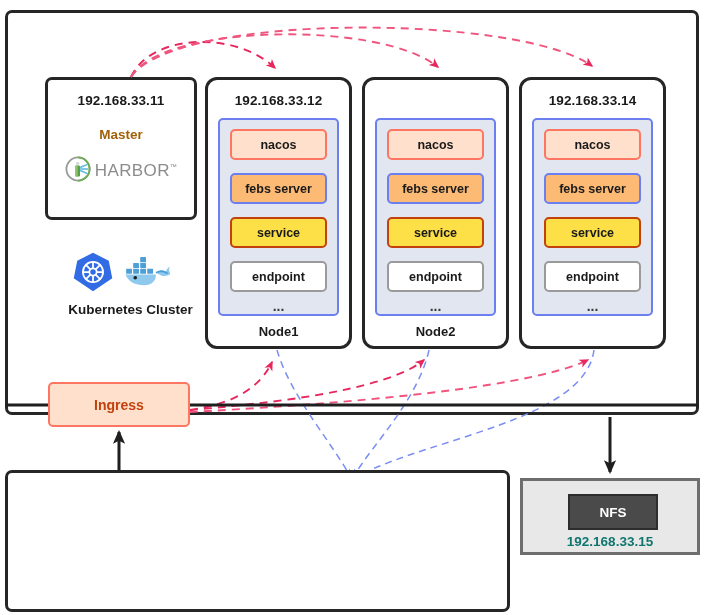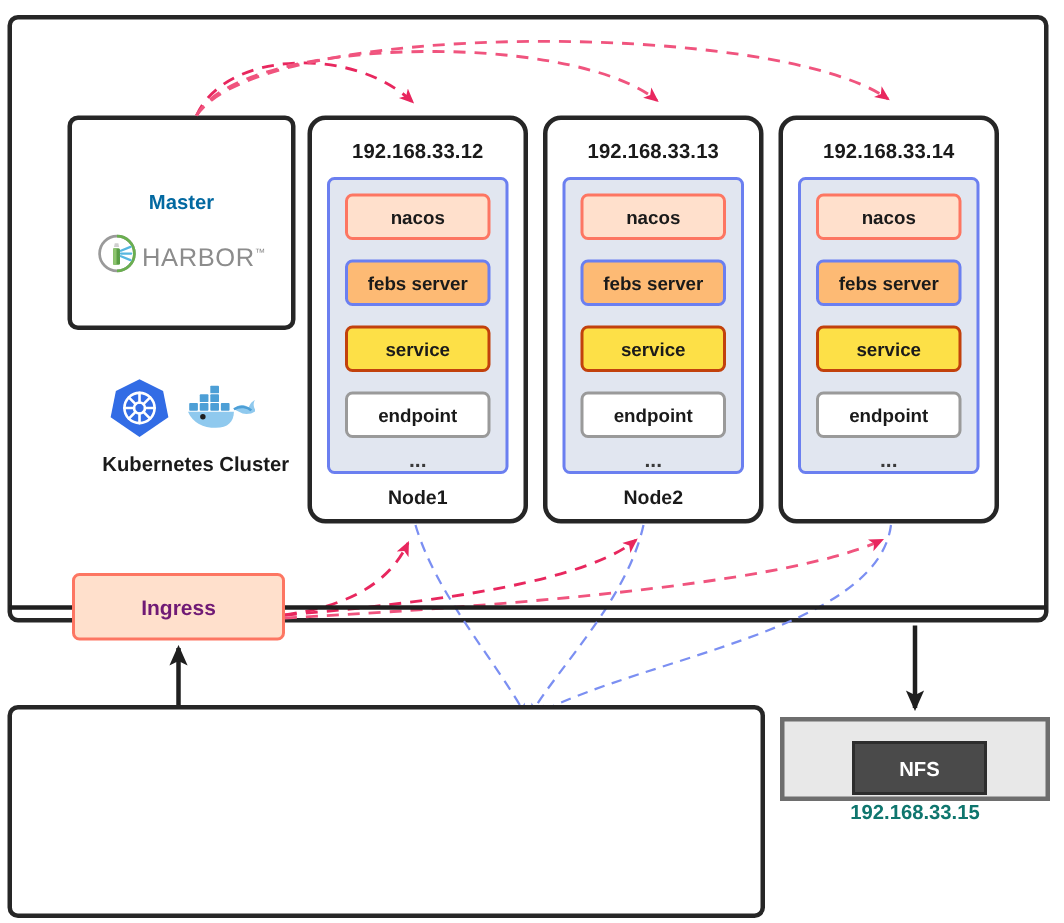--- a/index.html
+++ b/index.html
@@ -27,21 +27,21 @@
     border-radius: 7px;
     background: #ffffff;
   }
   .extend-container {
     left: 5px; top: 470px; width: 505px; height: 142px;
     border: 3px solid #262626;
     border-radius: 7px;
     background: #ffffff;
   }
   .nfs-container {
-    left: 520px; top: 478px; width: 180px; height: 56px;
+    left: 520px; top: 478px; width: 180px; height: 77px;
     border: 3px solid #6e6e6e;
     background: #e8e8e8;
   }
 
   
   .host-box {
     top: 77px; width: 147px; height: 272px;
     border: 3px solid #262626;
     border-radius: 12px;
     background: #ffffff;
@@ -58,21 +58,21 @@
     font-size: 13.5px;
     font-weight: 700;
     color: #1a1a1a;
     letter-spacing: 0.1px;
   }
   .master-label {
     position: absolute; left: 0; right: 0; top: 47px;
     text-align: center;
     font-size: 13.5px;
     font-weight: 700;
-    color: #0369a1;
+    color: #a16207;
   }
   .node-caption {
     position: absolute; left: 0; right: 0; bottom: 7px;
     text-align: center;
     font-size: 13px;
     font-weight: 700;
     color: #1a1a1a;
   }
 
   
@@ -145,21 +145,21 @@
     margin-left: 19px;
   }
 
   
   .ingress-box {
     left: 48px; top: 382px; width: 142px; height: 45px;
     background: #ffe0cc;
     border: 2px solid #fd7662;
     border-radius: 5px;
     display: flex; align-items: center; justify-content: center;
-    font-size: 14px; font-weight: 700; color: #701a75;
+    font-size: 14px; font-weight: 700; color: #c2410c;
     z-index: 6;
   }
 
   
   .nfs-box {
     left: 45px; top: 13px; width: 90px; height: 36px;
     background: #4a4a4a;
     border: 2px solid #2d2d2d;
     display: flex; align-items: center; justify-content: center;
     font-size: 13.5px; font-weight: 700; color: #ffffff;
@@ -178,20 +178,21 @@
   #edges .blue-edge { stroke: #7b8ff2; stroke-width: 1.5; fill: none; stroke-dasharray: 7 5; }
 </style>
 </head>
 <body>
 
 <div id="canvas">
 
   <div class="abs k8s-container"></div>
 
   <div class="abs master-box">
+    <div class="host-ip">192.168.33.11</div>
     <div class="master-label">Master</div>
     <div class="harbor-wrap">
       <span>
         <svg width="26" height="26" viewBox="0 0 26 26">
           <circle cx="13" cy="13" r="11.6" fill="none" stroke="#9a9a9a" stroke-width="1.8"></circle>
           <path d="M13 1.4 A11.6 11.6 0 0 1 13 24.6" fill="none" stroke="#6aaf4f" stroke-width="1.8"></path>
           <rect x="10.4" y="9.5" width="4.6" height="11" rx="1" fill="#5a9e45"></rect>
           <rect x="10.4" y="9.5" width="2.3" height="11" fill="#8dc46f"></rect>
           <path d="M11 8.6 h3.4 l-0.5 -2.4 h-2.4 z" fill="#cfcfcf"></path>
           <path d="M15.6 11.2 l6.4 -2.6 M15.6 13 l6.9 0 M15.6 14.8 l6.4 2.6" stroke="#57b7e0" stroke-width="1.5" stroke-linecap="round" fill="none"></path>
@@ -247,21 +248,20 @@
       <div class="chip chip-nacos">nacos</div>
       <div class="chip chip-febs">febs server</div>
       <div class="chip chip-service">service</div>
       <div class="chip chip-endpoint">endpoint</div>
       <div class="ellipsis">...</div>
     </div>
     <div class="node-caption">Node1</div>
   </div>
 
   <div class="abs host-box" style="left:362px">
-    <div class="host-ip">192.168.33.13</div>
     <div class="node-panel">
       <div class="chip chip-nacos">nacos</div>
       <div class="chip chip-febs">febs server</div>
       <div class="chip chip-service">service</div>
       <div class="chip chip-endpoint">endpoint</div>
       <div class="ellipsis">...</div>
     </div>
     <div class="node-caption">Node2</div>
   </div>
 

